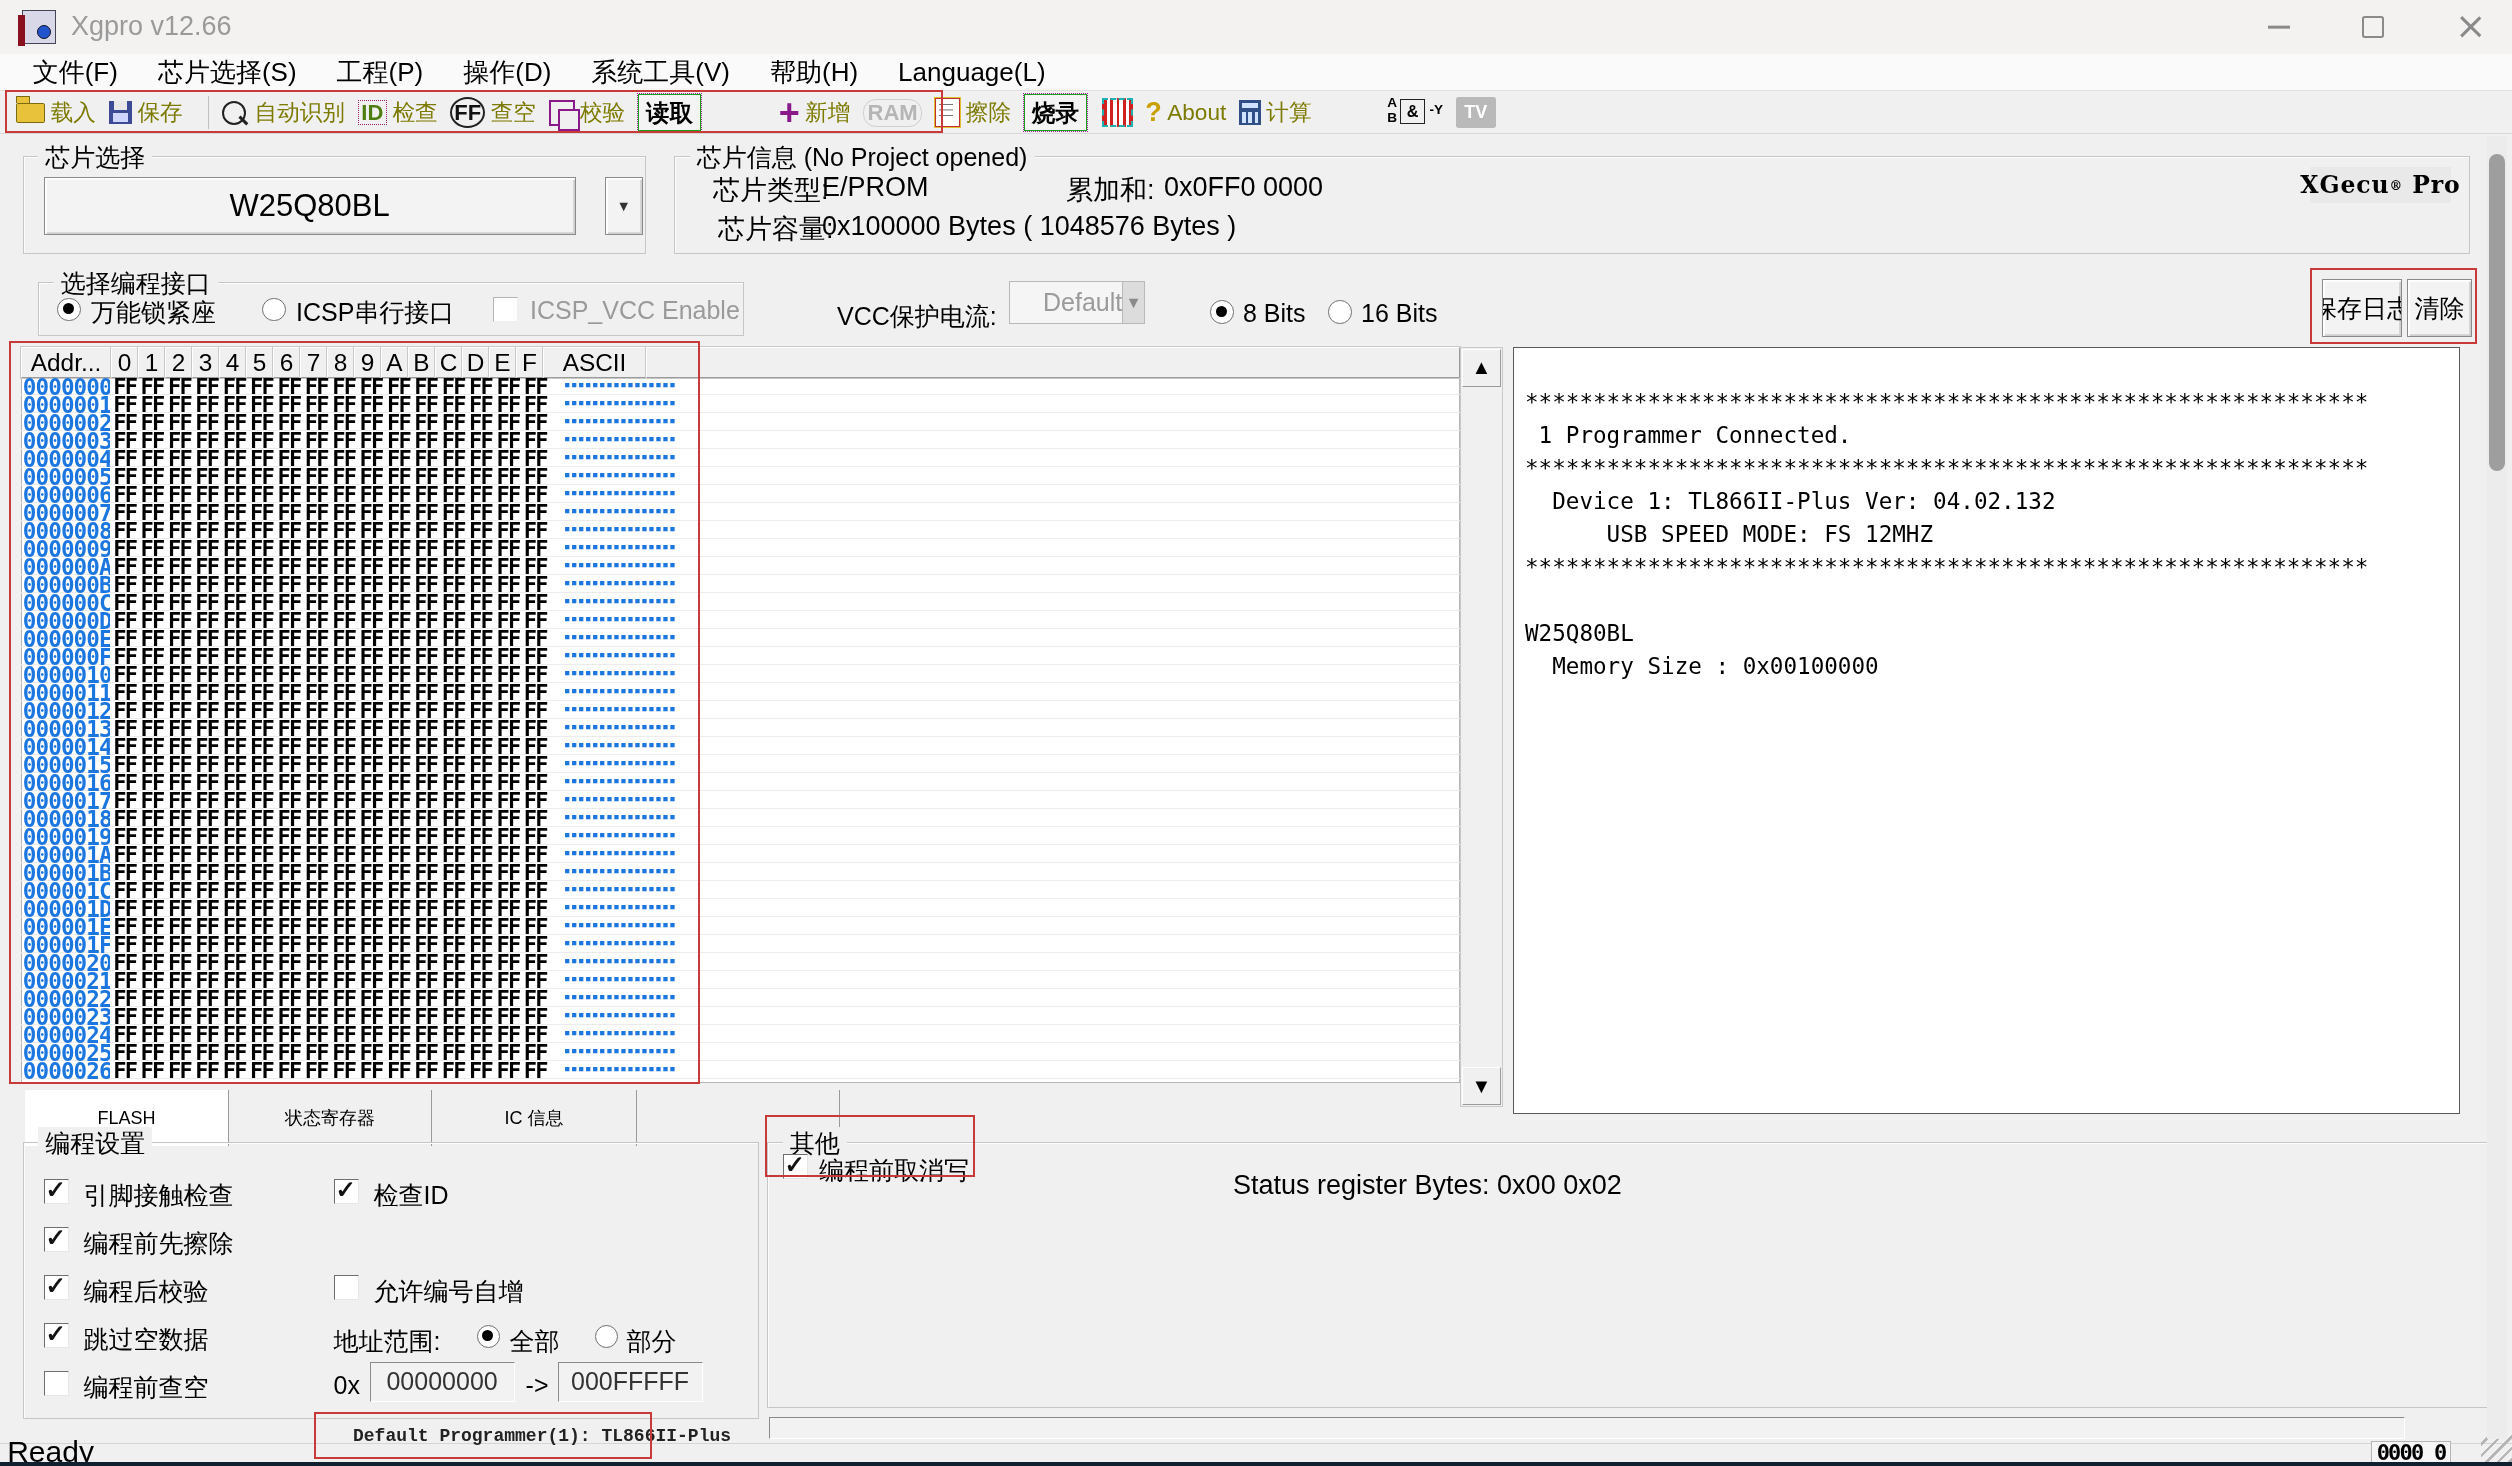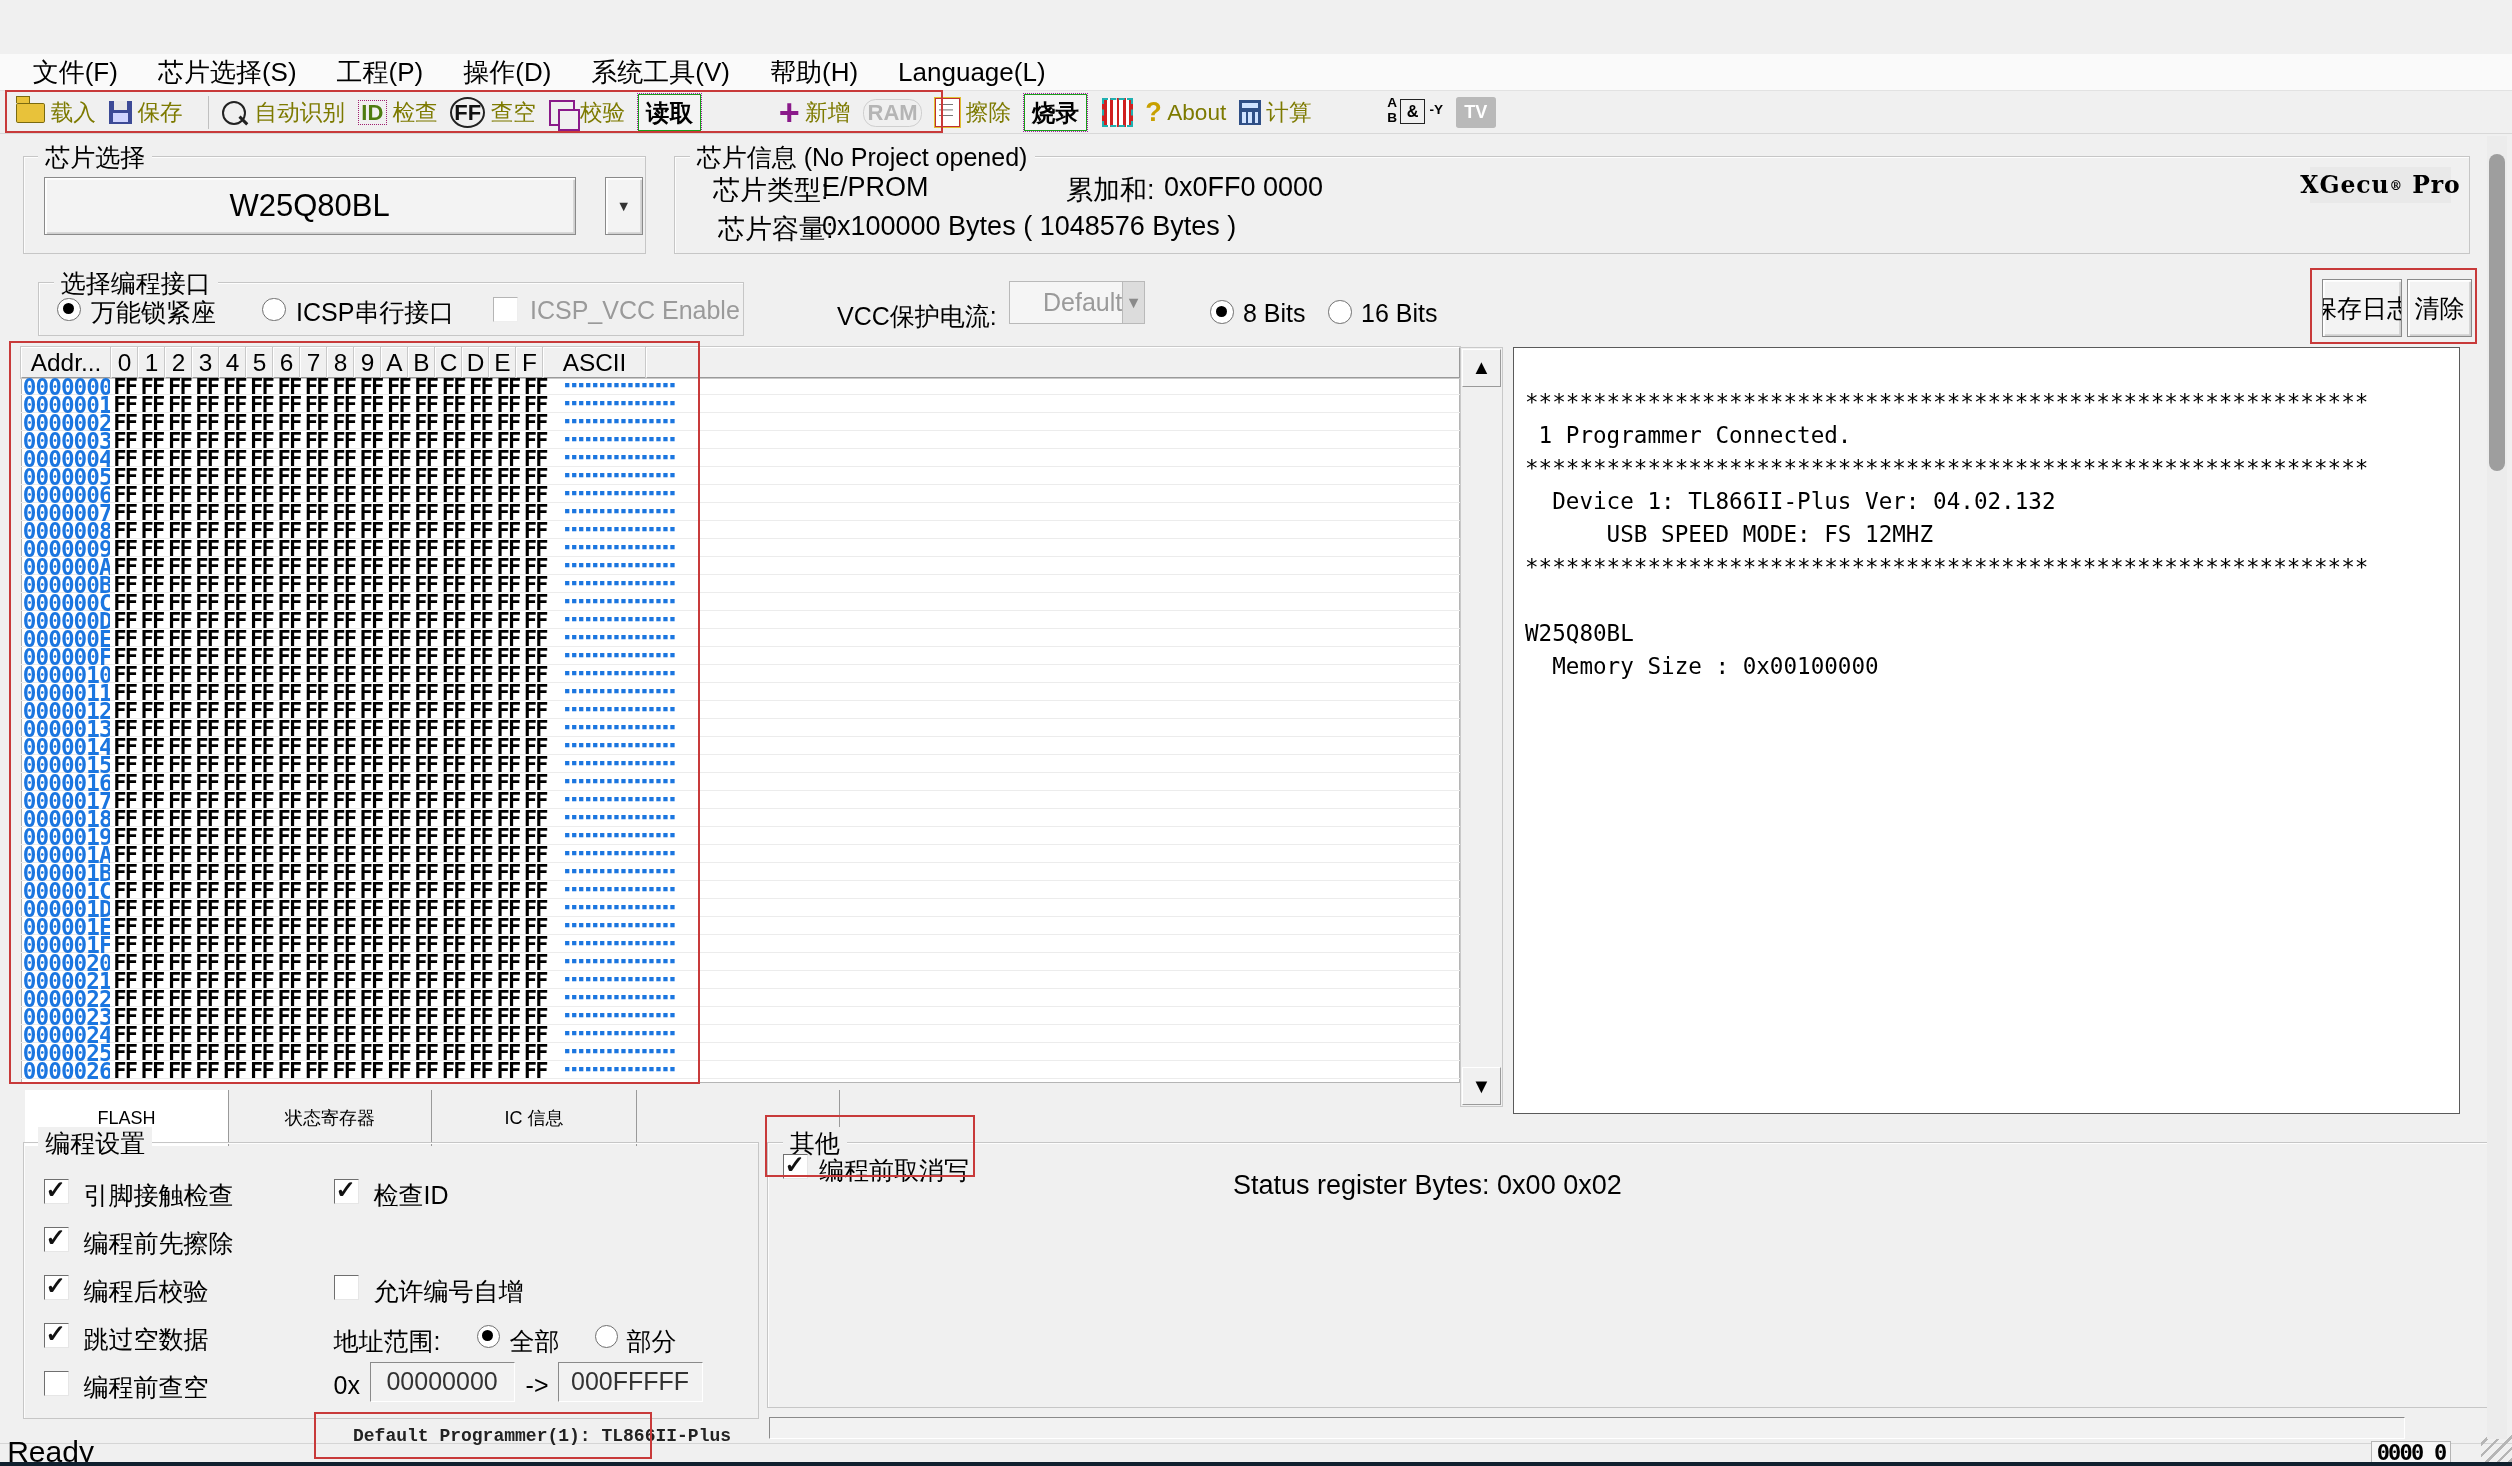--- a/index.html
+++ b/index.html
@@ -128,20 +128,33 @@
   #brand sup{font-size:12.7px;}
   .combo{position:absolute;display:flex;align-items:center;box-sizing:border-box;background:#f5f5f5;border:1.8px solid #b9b9b9;}
   .combo .cval{flex:1;font-size:25px;color:#9a9a9a;padding-left:9px;}
   .combo .carrow{width:36px;height:100%;background:#dcdcdc;border-left:1.8px solid #b9b9b9;display:flex;align-items:center;justify-content:center;color:#8a8a8a;font-size:16.3px;}
 </style>
 </head>
 <body>
 
 <div id="stage">
 
+  <div id="titlebar">
+    <div id="app-icon"></div>
+    <div id="title-text">Xgpro v12.66</div>
+    <div class="wbtn" id="min-btn">
+        <div class="wglyph"></div>
+      </div>
+    <div class="wbtn" id="max-btn">
+        <div class="wglyph"></div>
+      </div>
+    <div class="wbtn" id="close-btn">
+        <div class="wglyph"></div>
+      </div>
+  </div>
 
   <div id="menubar">
       <div class="menu-item">文件(F)</div>
       <div class="menu-item">芯片选择(S)</div>
       <div class="menu-item">工程(P)</div>
       <div class="menu-item">操作(D)</div>
       <div class="menu-item">系统工具(V)</div>
       <div class="menu-item">帮助(H)</div>
       <div class="menu-item">Language(L)</div>
     </div>

